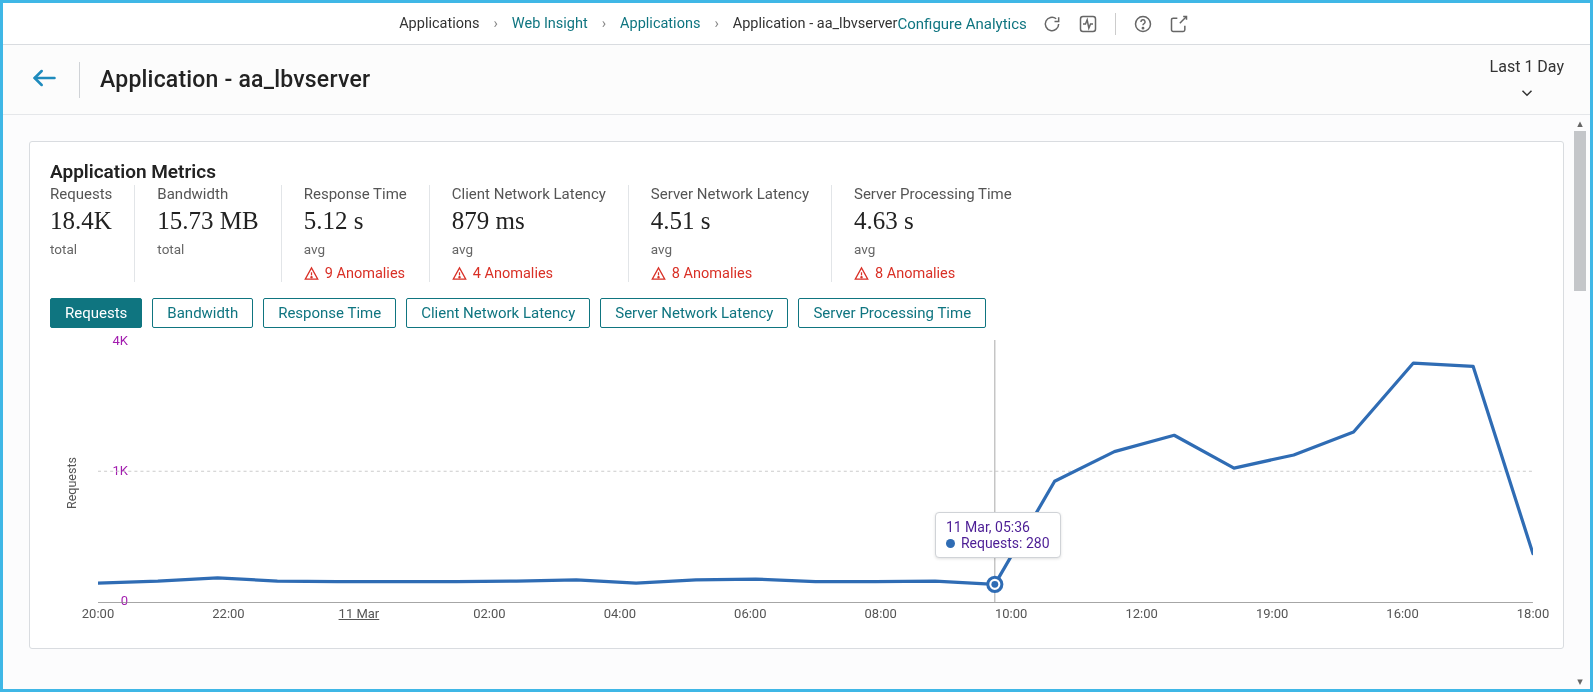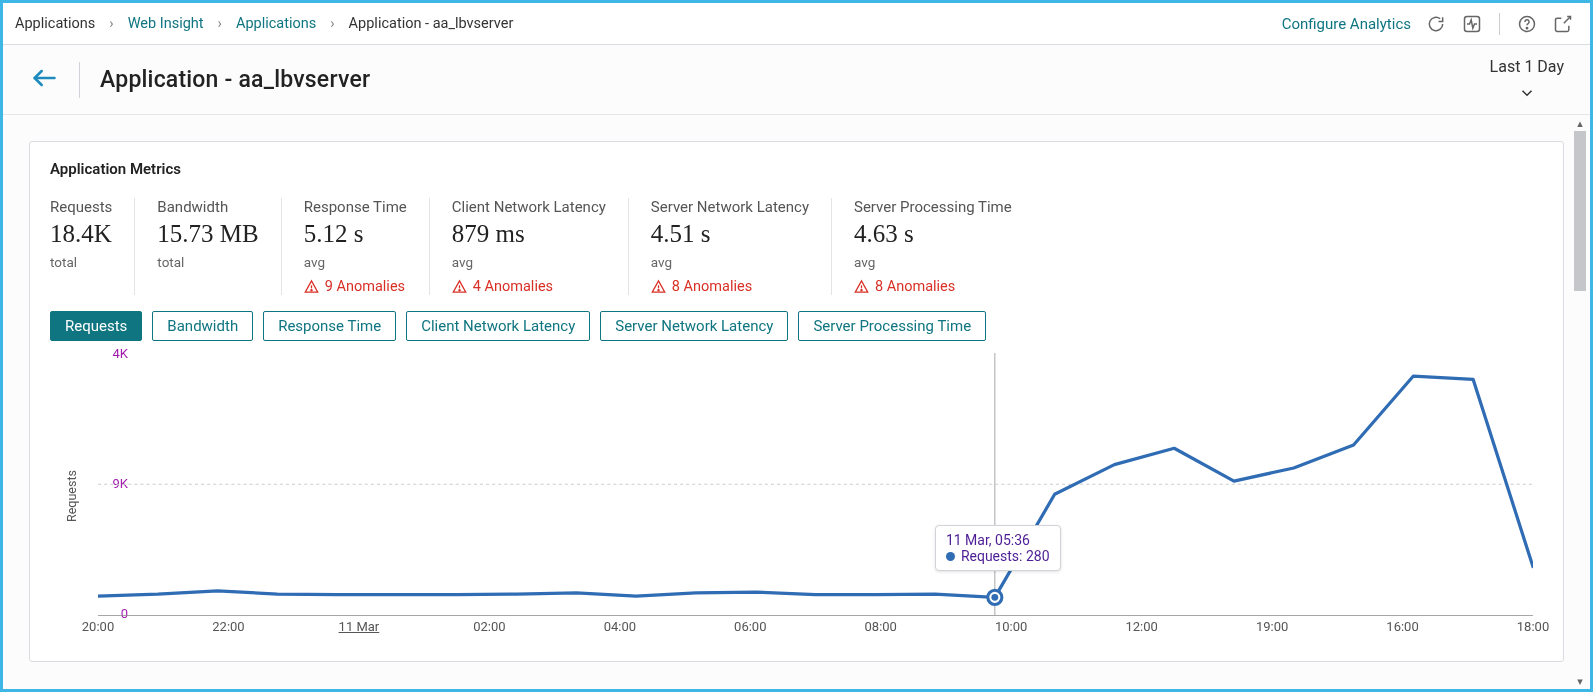--- a/index.html
+++ b/index.html
@@ -1,20 +1,20 @@
 <!DOCTYPE html>
 <html><head>
 <meta charset="utf-8">
 <style>
   * { box-sizing: border-box; margin: 0; padding: 0; }
   html, body { width: 1593px; height: 692px; font-family: -apple-system, BlinkMacSystemFont, "Segoe UI", Roboto, Arial, sans-serif; color: #333; background: #fff; }
   .frame { width: 1593px; height: 692px; border: 3px solid #3fb7e6; position: relative; overflow: hidden; }
 
   
-  .breadcrumb-bar { display:flex; align-items:center; justify-content:space-between; height: 42px; padding: 0 16px 0 12px; border-bottom: 1px solid #d9dce0; background:#fff;}
+  .breadcrumb-bar { display:flex; align-items:center; justify-content:center; height: 42px; padding: 0 16px 0 12px; border-bottom: 1px solid #d9dce0; background:#fff;}
   .crumbs { display:flex; align-items:center; gap: 14px; font-size: 14.5px; }
   .crumbs .sep { color: #888; }
   .crumb { color:#333; }
   .crumb.link { color: #0f7580; cursor:pointer; }
   .crumb.active { color:#333; }
   .bar-right { display:flex; align-items:center; gap: 14px; }
   .bar-right .cfg { color:#0f7580; font-size: 15px; }
   .bar-right .iconbtn { width:22px; height:22px; color:#666; display:flex; align-items:center; justify-content:center; }
   .bar-right .vdiv { width:1px; height:22px; background:#ccc; margin:0 2px;}
 
@@ -28,21 +28,21 @@
   .time-sel svg { width:18px; height:18px; }
 
   
   .panel-area { position: relative; height: calc(100% - 42px - 70px); background:#fcfcfd; padding: 26px 26px 26px 26px; }
   .scrollbar { position:absolute; right:2px; top:0; bottom:0; width:16px; }
   .scrollbar .arrow-up, .scrollbar .arrow-down { height:16px; display:flex; align-items:center; justify-content:center; color:#666; font-size:11px;}
   .scrollbar .track { position:absolute; top:16px; bottom:16px; left:0; right:0;}
   .scrollbar .thumb { position:absolute; left:2px; right:2px; top:0; height:160px; background:#c4c6c9; border-radius:0;}
 
   .card { background:#fff; border: 1px solid #d9dce0; border-radius: 3px; padding: 18px 20px 22px 20px; }
-  .card-title { font-size: 15px; font-weight: 600; color:#222; margin-bottom: 20px;}
+  .card-title { font-size: 19px; font-weight: 600; color:#222; margin-bottom: 2px;}
   .metrics-row { display:flex; }
   .metric { padding: 0 22px 0 22px; border-right: 1px solid #e2e5e8; display:flex; flex-direction:column; gap:4px;}
   .metric:first-child { padding-left: 0;}
   .metric:last-child { border-right: none;}
   .metric .label { font-size: 15px; color:#555;}
   .metric .value { font-size: 25px; font-weight: 500; color:#222; white-space:nowrap;font-family:Liberation Serif, serif;}
   .metric .sub { font-size: 13.5px; color:#666; margin-top:2px;}
   .metric .anom { font-size: 14.5px; color:#d93026; margin-top:4px; display:flex; align-items:center; gap:6px;}
   .metric .anom svg { width:15px; height:15px; }
 
@@ -204,21 +204,21 @@
           <div class="tab">Response Time</div>
           <div class="tab">Client Network Latency</div>
           <div class="tab">Server Network Latency</div>
           <div class="tab">Server Processing Time</div>
         </div>
 
     <div class="chart-wrap">
       <div class="y-axis-title">Requests</div>
       <div class="y-ticks" id="y-ticks">
             <div class="y-tick" style="bottom: 0%;">0</div>
-            <div class="y-tick" style="bottom: 50%;">9K</div>
+            <div class="y-tick" style="bottom: 50%;">1K</div>
             <div class="y-tick" style="bottom: 100%;">4K</div>
           </div>
       <svg class="chart-svg" id="chart-svg" preserveAspectRatio="none" viewBox="0 0 1420 260">
   <line x1="0" y1="260" x2="1420" y2="260" stroke="#888" stroke-width="1"></line>
   <line x1="0" y1="130" x2="1420" y2="130" stroke="#ccc" stroke-width="1" stroke-dasharray="3 3"></line>
   <line x1="887.5" y1="0" x2="887.5" y2="260" stroke="#aaa" stroke-width="1"></line>
   <path d="M0.0 240.5 L59.2 238.6 L118.3 235.3 L177.5 238.6 L236.7 239.2 L295.8 239.2 L355.0 239.2 L414.2 238.6 L473.3 237.3 L532.5 240.5 L591.7 237.3 L650.8 236.6 L710.0 239.2 L769.2 239.2 L828.3 238.6 L887.5 241.8 L946.7 139.8 L1005.8 110.5 L1065.0 94.3 L1124.2 126.8 L1183.3 113.8 L1242.5 91.0 L1301.7 22.8 L1360.8 26.0 L1420.0 211.3" fill="none" stroke="#2f6cb4" stroke-width="3.2" stroke-linejoin="round" stroke-linecap="round"></path>
   <circle cx="887.5" cy="241.8" r="7" fill="#fff" stroke="#2f6cb4" stroke-width="3"></circle>
   <circle cx="887.5" cy="241.8" r="3.4" fill="#2f6cb4"></circle>
 </svg>

